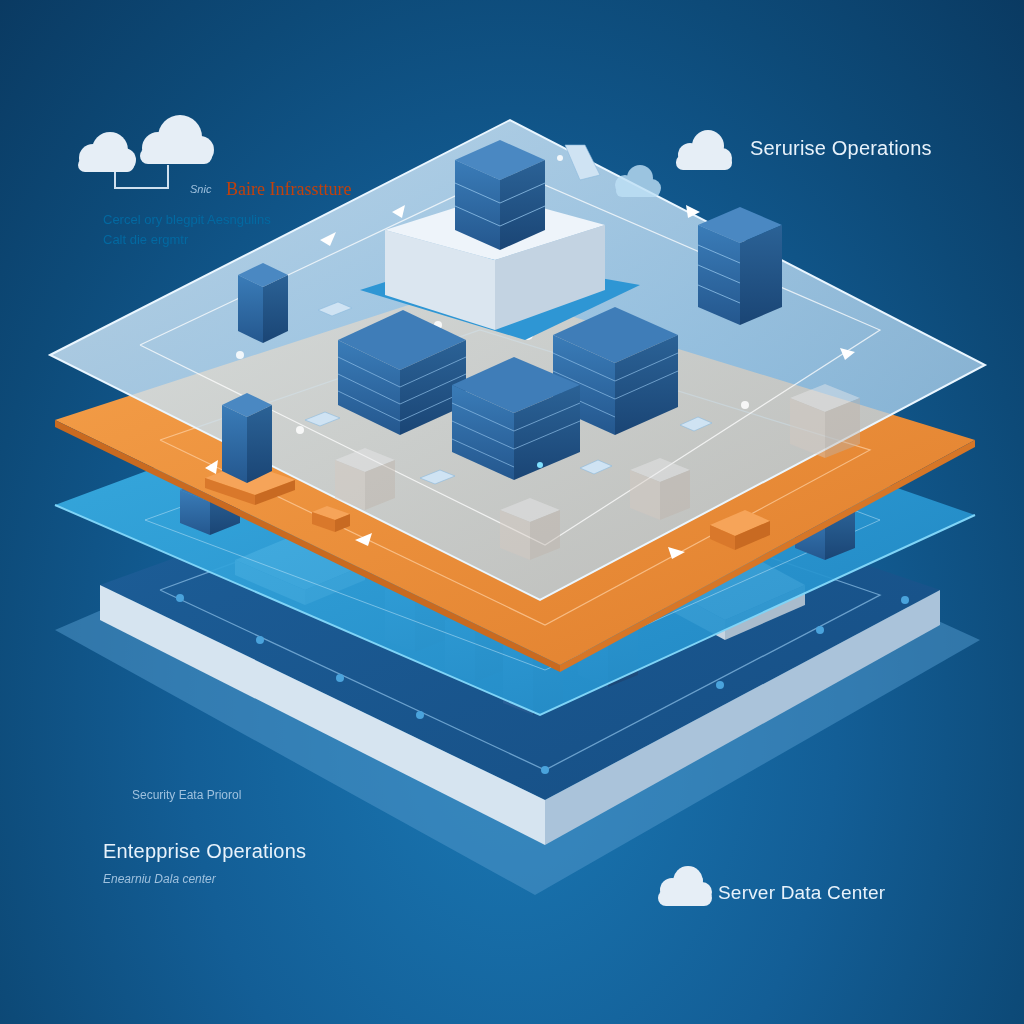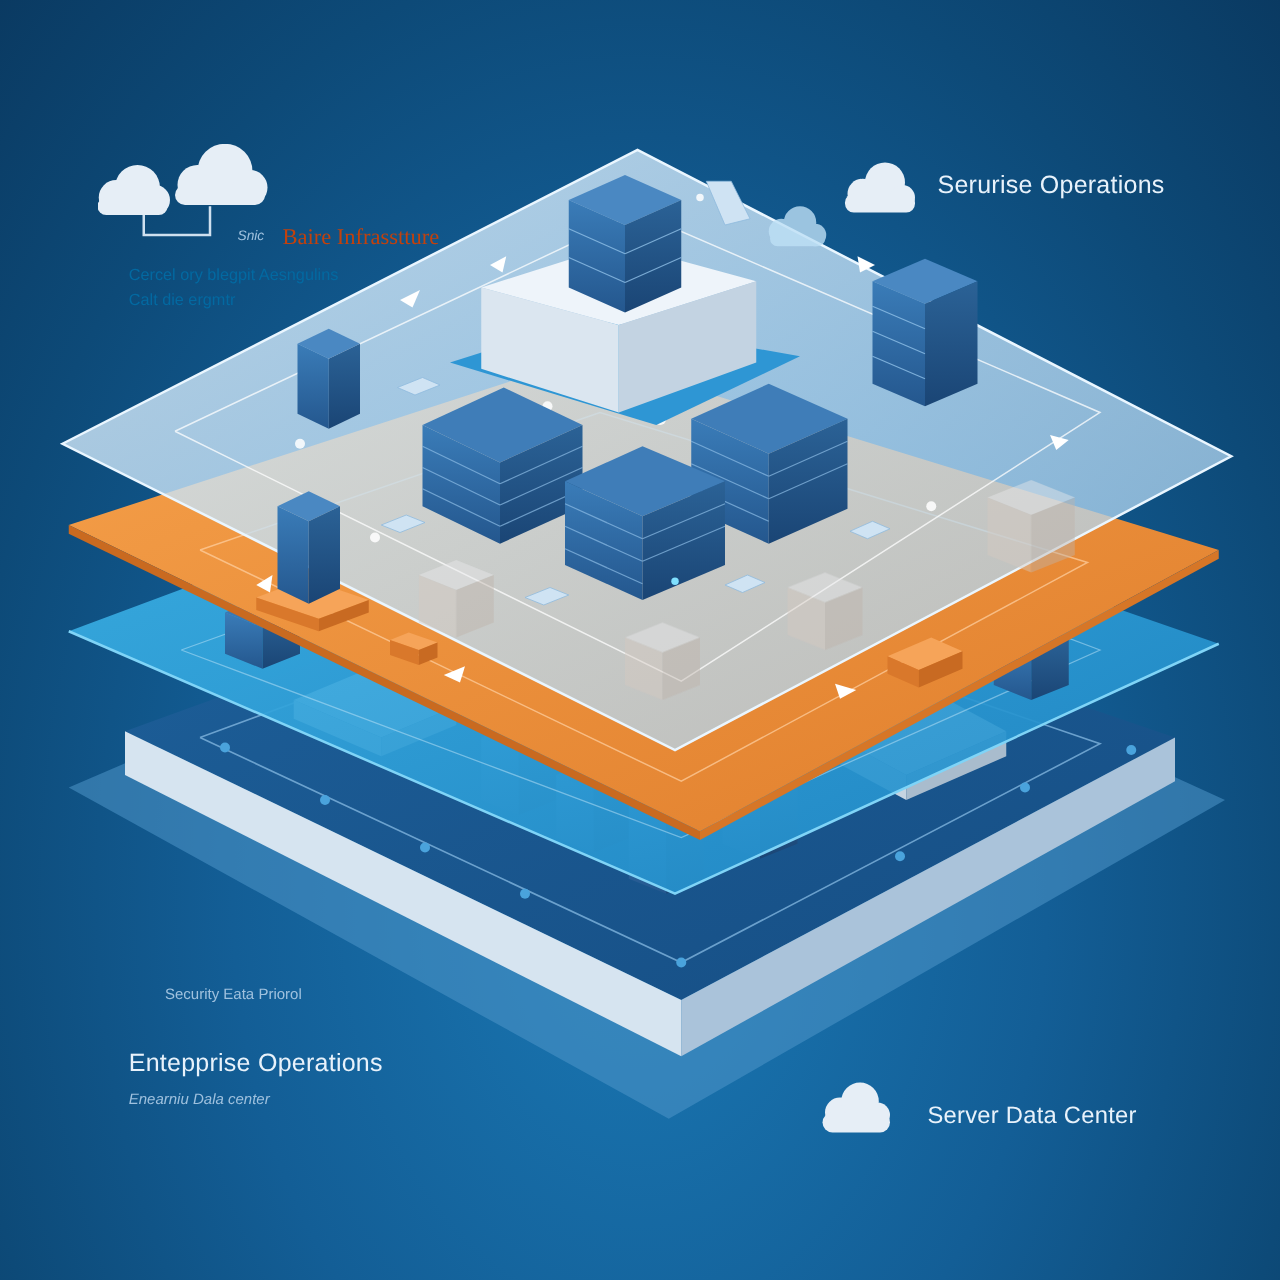--- a/index.html
+++ b/index.html
@@ -317,13 +317,13 @@
 <div class="label" style="left:226px;top:179px;font-size:18px;color:#c2410c;font-family:Liberation Serif, serif;">Baire Infrasstture</div>
 <div class="label l-small" style="left:103px;top:212px;">Cercel ory blegpit Aesngulins</div>
 <div class="label l-small" style="left:103px;top:232px;text-align:center;">Calt die ergmtr</div>
 
 <div class="label l-title" style="left:750px;top:137px;">Serurise Operations</div>
 
 <div class="label l-tiny" style="left:132px;top:788px;font-size:12px;">Security Eata Priorol</div>
 <div class="label l-title" style="left:103px;top:840px;">Entepprise Operations</div>
 <div class="label l-tiny" style="left:103px;top:872px;font-size:12px;font-style:italic;">Enearniu Dala center</div>
 
-<div class="label l-title" style="left:742px;top:882px;font-size:19px;">Server Data Center</div>
+<div class="label l-title" style="left:718px;top:882px;font-size:19px;">Server Data Center</div>
 
 </body></html>

